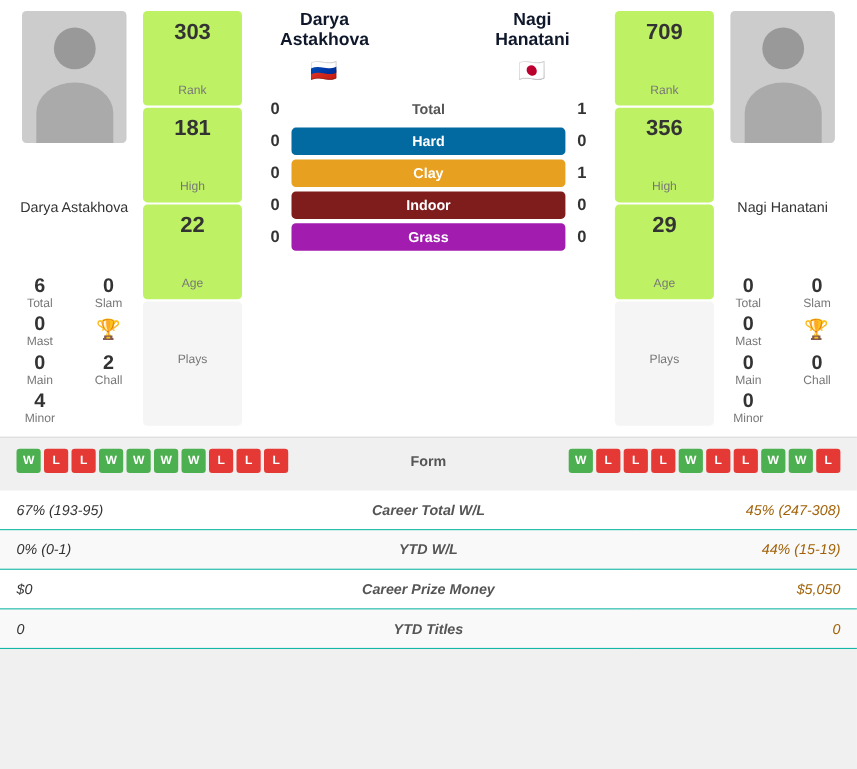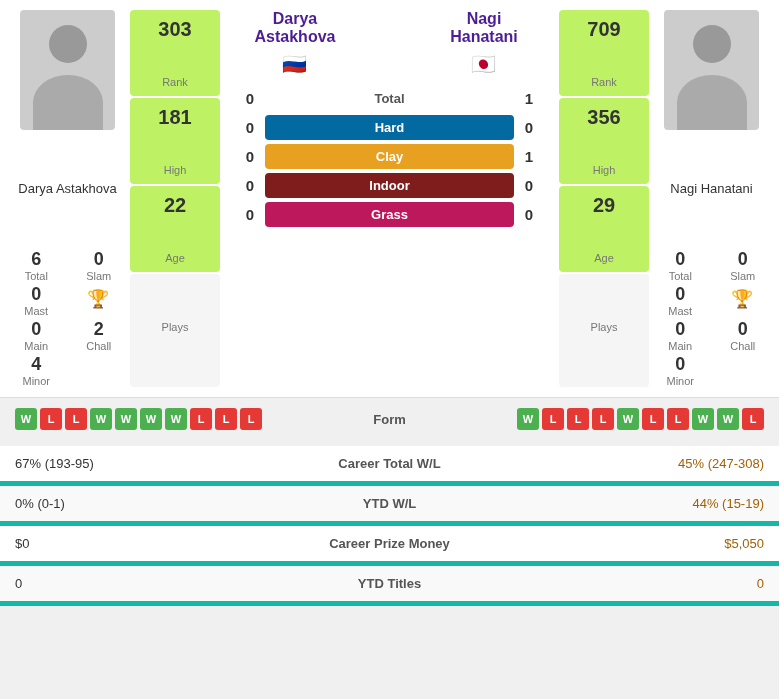--- a/index.html
+++ b/index.html
@@ -143,21 +143,21 @@
       display: flex;
       flex-direction: column;
       align-items: center;
       width: 120px;
     }
 
     .player-header-name {
       font-size: 16px;
       font-weight: bold;
       text-align: center;
-      color: #4c1d95;
+      color: #0f172a;
     }
 
     .flag-icon {
       font-size: 20px;
       margin-top: 4px;
     }
 
     .match-rows {
       width: 100%;
       display: flex;
@@ -192,21 +192,21 @@
     .surface-total {
       background: transparent;
       color: #555;
       font-weight: bold;
       font-size: 13px;
     }
 
     .surface-hard { background: #0369a1; }
     .surface-clay { background: #e8a020; }
     .surface-indoor { background: #7f1d1d; }
-    .surface-grass { background: #be185d; }
+    .surface-grass { background: #a21caf; }
 
     
     .right-panel {
       flex: 0 0 100px;
       display: flex;
       flex-direction: column;
       gap: 2px;
       padding: 0 5px;
     }
 
@@ -252,21 +252,22 @@
     .badge-w { background: #4caf50; }
     .badge-l { background: #e53935; }
 
     
     .stats-table {
       width: 100%;
       border-collapse: collapse;
     }
 
     .stats-table tr {
-      border-bottom: 5px solid #14b8a6;
+      border-bottom: 1px solid #14b8a6;
+      font-style: italic;
     }
 
     .stats-table tr:nth-child(even) {
       background: #f9f9f9;
     }
 
     .stats-table td {
       padding: 10px 15px;
       font-size: 13px;
     }

